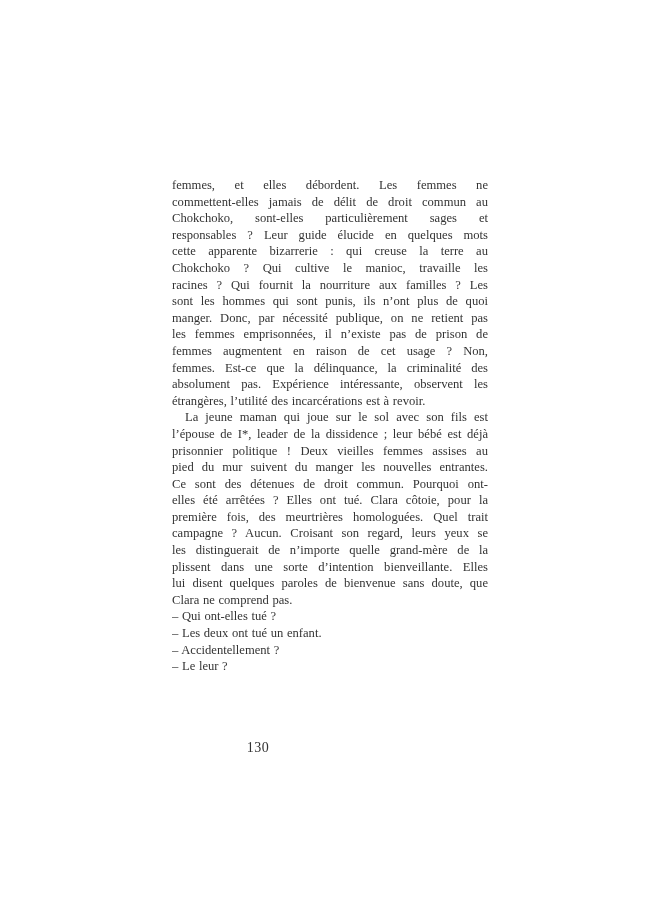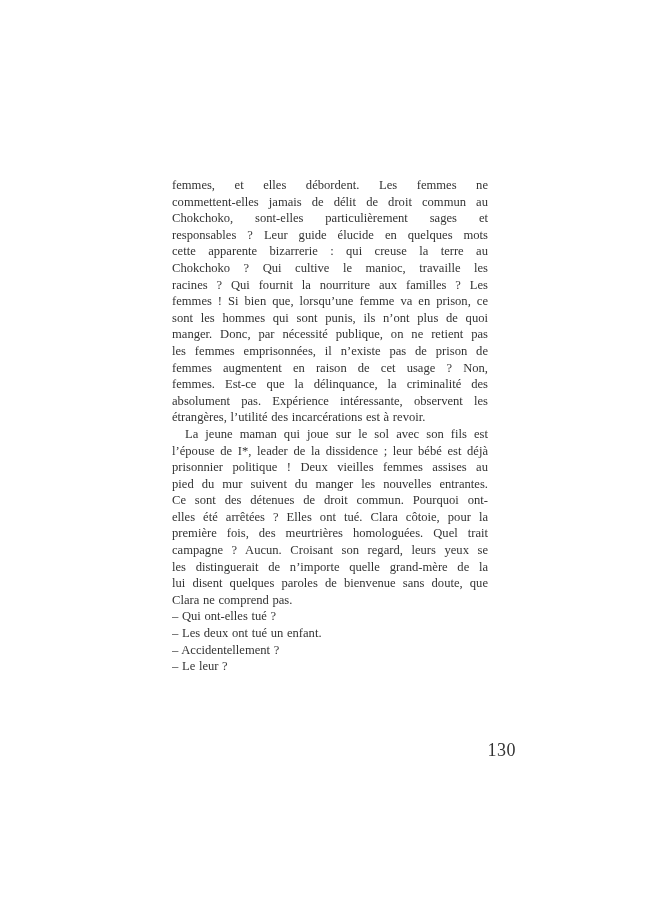--- a/index.html
+++ b/index.html
@@ -36,54 +36,54 @@
     text-align-last: left;
   }
   .line.indent {
     text-indent: 13px;
   }
   .page-number {
     position: absolute;
     left: 0;
     top: 740px;
     width: 516px;
-    text-align: right;
-    font-size: 18px;
+    text-align: center;
+    font-size: 14px;
     letter-spacing: 0.5px;
   }
 </style>
 </head>
 <body>
 
 <div class="book-page">
   <div class="text-block">
       <div class="line">femmes, et elles débordent. Les femmes ne</div>
       <div class="line">commettent-elles jamais de délit de droit commun au</div>
       <div class="line">Chokchoko, sont-elles particulièrement sages et</div>
       <div class="line">responsables ? Leur guide élucide en quelques mots</div>
       <div class="line">cette apparente bizarrerie : qui creuse la terre au</div>
       <div class="line">Chokchoko ? Qui cultive le manioc, travaille les</div>
       <div class="line">racines ? Qui fournit la nourriture aux familles ? Les</div>
-      <div class="line">femmes ! Si bien que, lorsqu’une femme va en prison, ce</div>
       <div class="line">sont les hommes qui sont punis, ils n’ont plus de quoi</div>
       <div class="line">manger. Donc, par nécessité publique, on ne retient pas</div>
       <div class="line">les femmes emprisonnées, il n’existe pas de prison de</div>
       <div class="line">femmes augmentent en raison de cet usage ? Non,</div>
       <div class="line">femmes. Est-ce que la délinquance, la criminalité des</div>
       <div class="line">absolument pas. Expérience intéressante, observent les</div>
       <div class="line plain">étrangères, l’utilité des incarcérations est à revoir.</div>
       <div class="line indent">La jeune maman qui joue sur le sol avec son fils est</div>
       <div class="line">l’épouse de I*, leader de la dissidence ; leur bébé est déjà</div>
       <div class="line">prisonnier politique ! Deux vieilles femmes assises au</div>
       <div class="line">pied du mur suivent du manger les nouvelles entrantes.</div>
       <div class="line">Ce sont des détenues de droit commun. Pourquoi ont-</div>
       <div class="line">elles été arrêtées ? Elles ont tué. Clara côtoie, pour la</div>
       <div class="line">première fois, des meurtrières homologuées. Quel trait</div>
       <div class="line">campagne ? Aucun. Croisant son regard, leurs yeux se</div>
       <div class="line">les distinguerait de n’importe quelle grand-mère de la</div>
+      <div class="line">plissent dans une sorte d’intention bienveillante. Elles</div>
       <div class="line">lui disent quelques paroles de bienvenue sans doute, que</div>
       <div class="line plain">Clara ne comprend pas.</div>
       <div class="line plain">– Qui ont-elles tué ?</div>
       <div class="line plain">– Les deux ont tué un enfant.</div>
       <div class="line plain">– Accidentellement ?</div>
       <div class="line plain">– Le leur ?</div>
     </div>
   <div class="page-number">130</div>
 </div>
 

